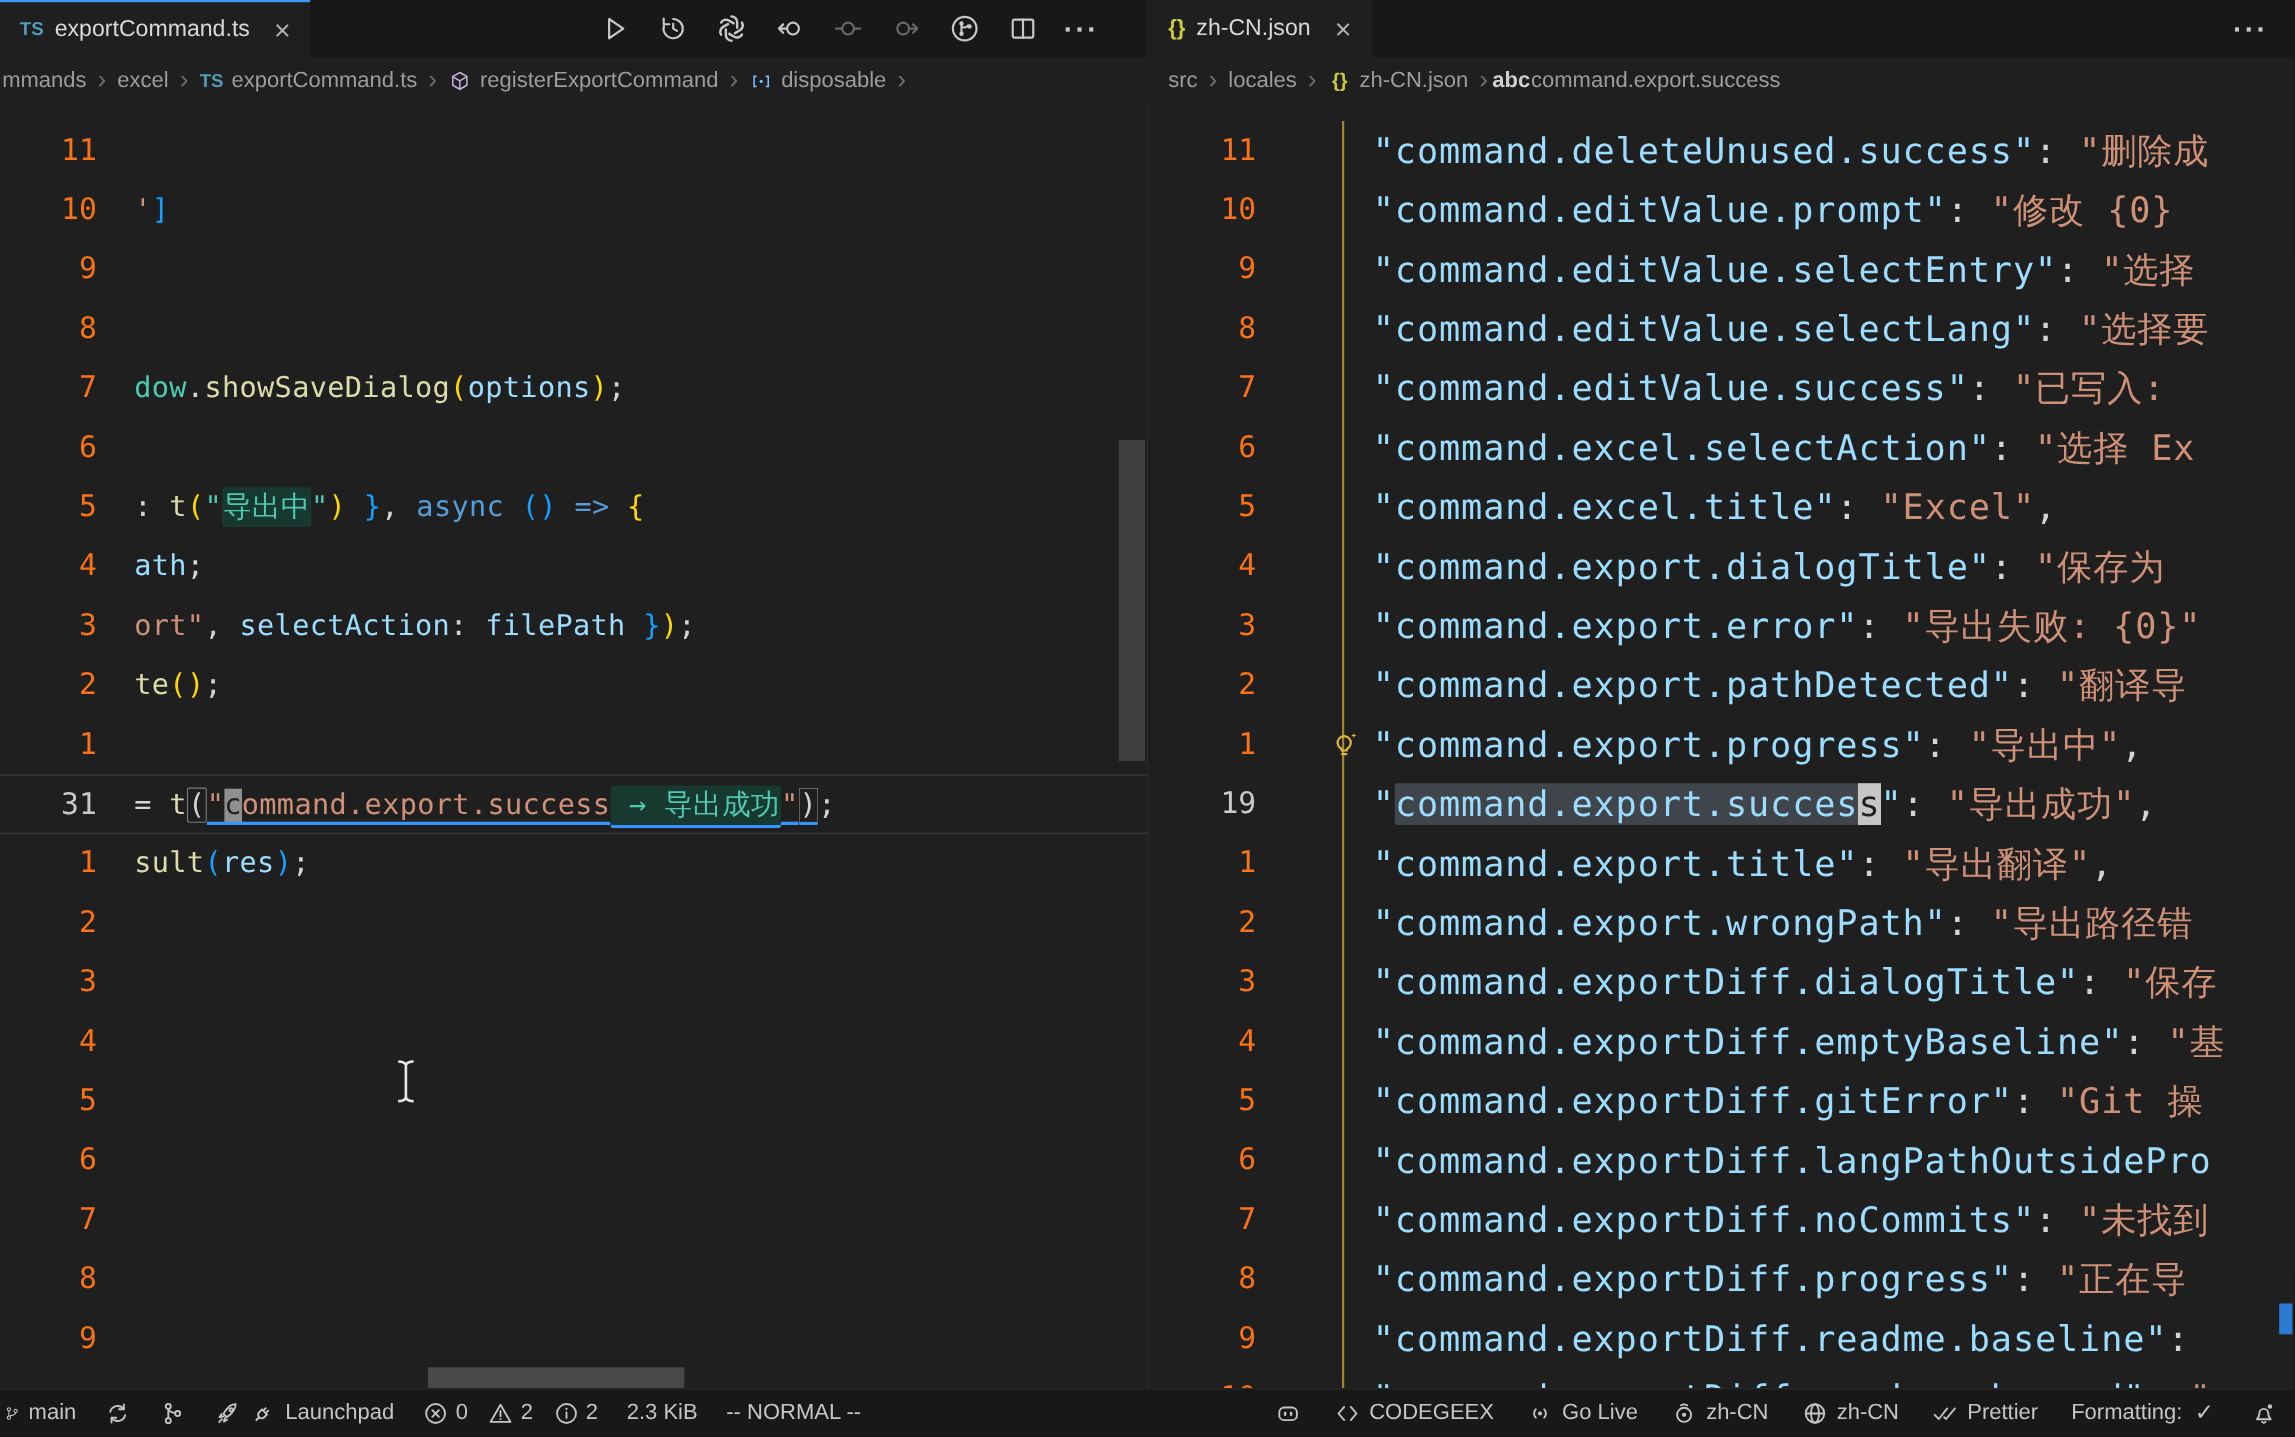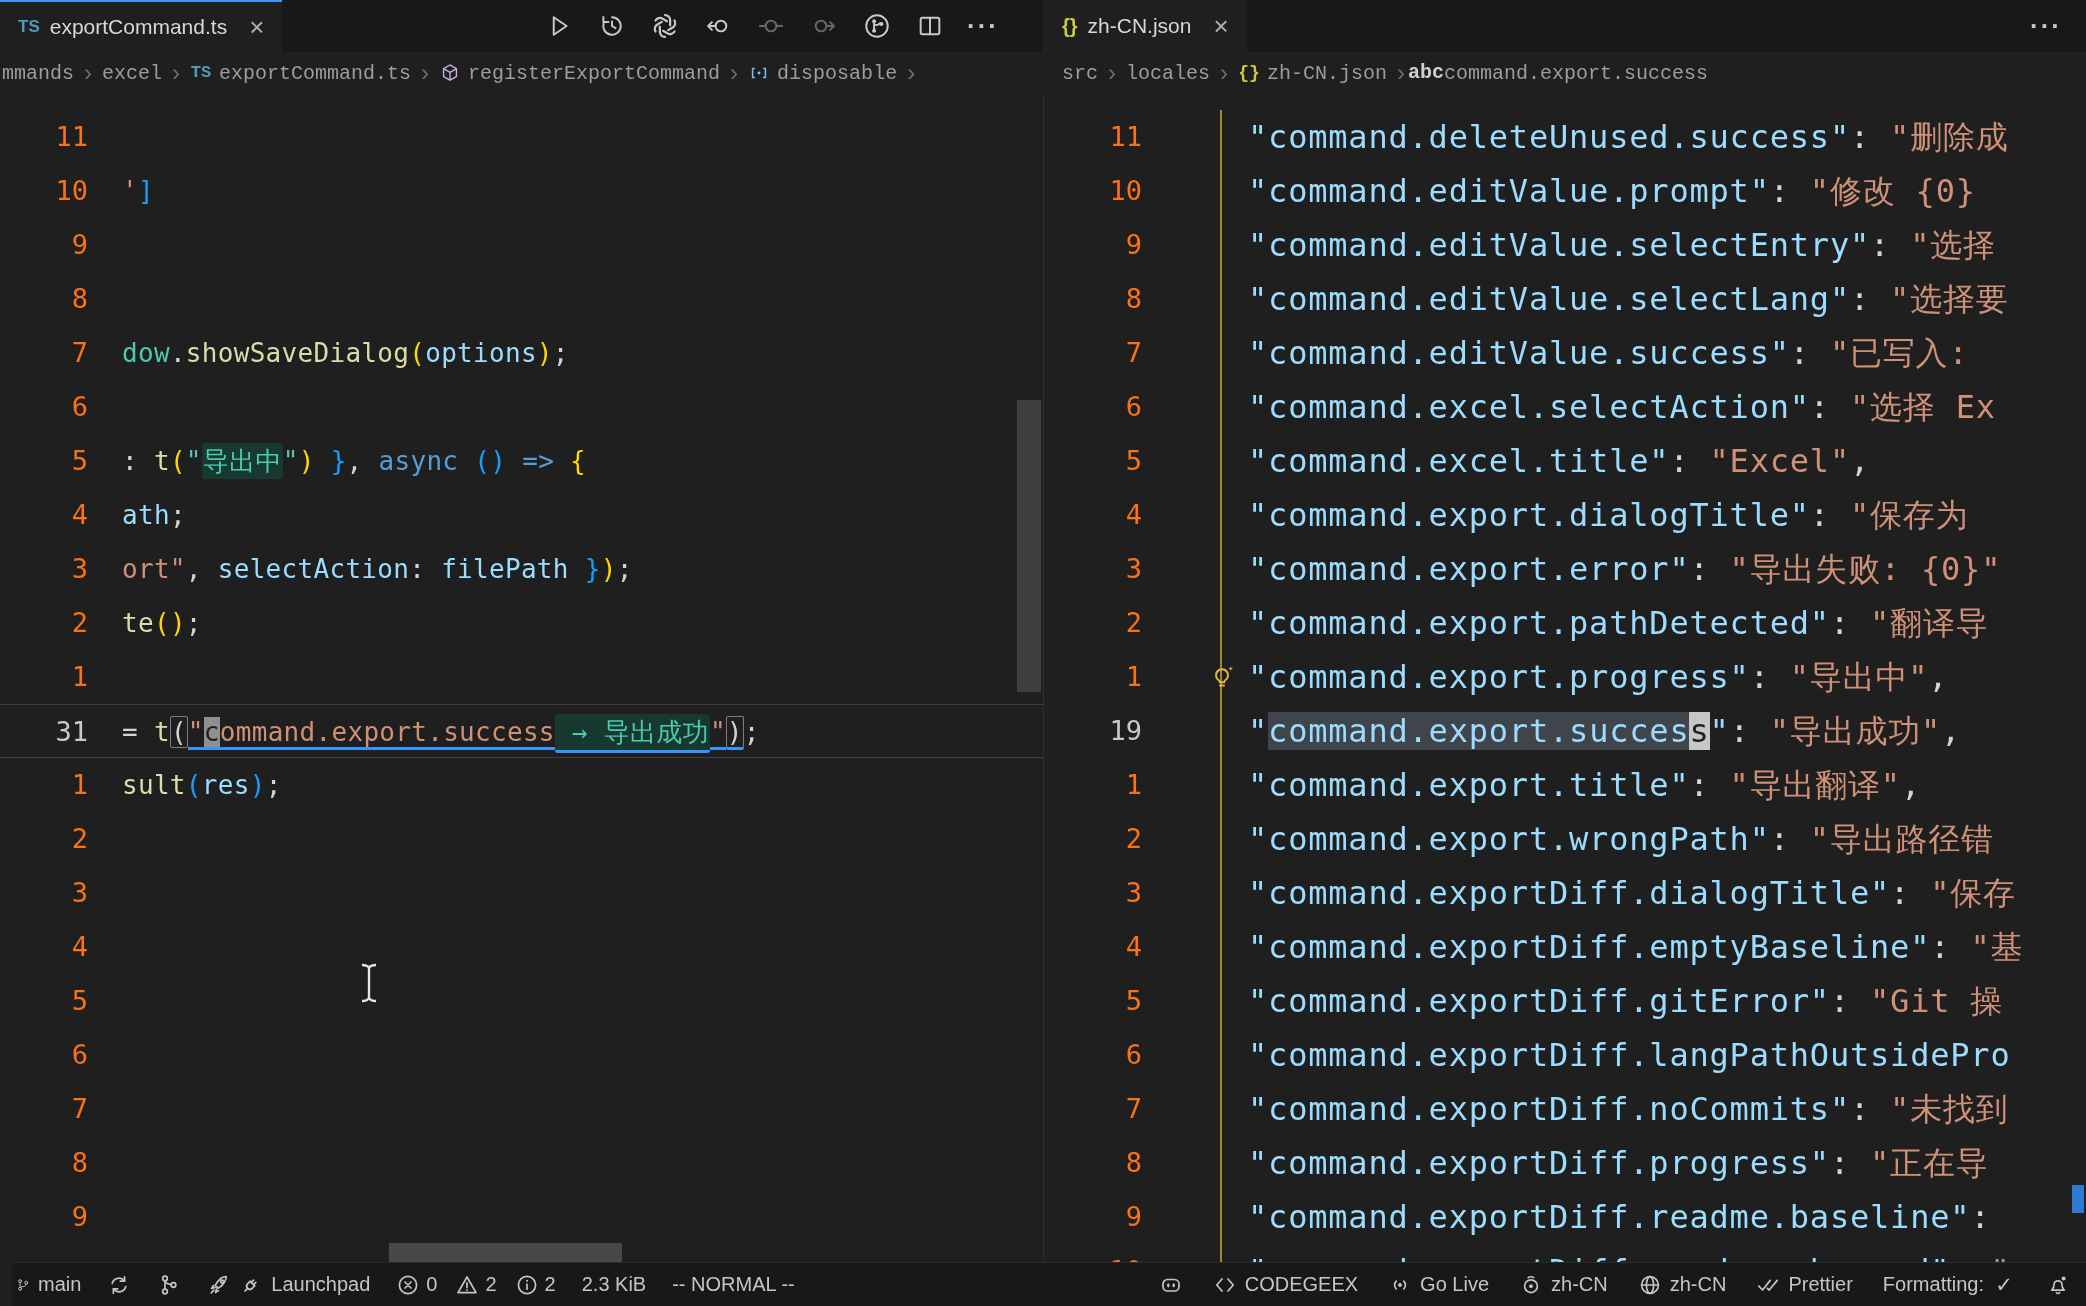--- a/index.html
+++ b/index.html
@@ -22,21 +22,21 @@
   .editor-actions.ra{right:26px;}
   .eicon{width:28px;height:28px;display:inline-flex;align-items:center;justify-content:center;color:#c8c8c8;}
   .eicon svg{width:28px;height:28px;}
   .eicon.dim{opacity:.45;}
   .more-dots{font-size:26px;letter-spacing:2px;color:#c8c8c8;font-weight:bold;}
   
   .crumbrow{position:absolute;top:52px;left:0;right:0;height:42px;display:flex;background:#1f1f1f;}
   .crumbs{height:42px;display:flex;align-items:center;gap:9px;font-size:20px;color:#9d9d9d;white-space:nowrap;overflow:hidden;box-sizing:border-box;}
   .crumbs.lc{width:1044px;padding-left:2px;}
   .crumbs.rc{flex:1;padding-left:18px;}
-  .crumb{display:flex;align-items:flex-start;gap:7px;font-family:Liberation Mono, monospace;}
+  .crumb{display:flex;align-items:flex-end;gap:7px;}
   .chev{color:#6d6d6d;font-size:24px;line-height:1;margin:0 1px;}
   .bicon{display:inline-flex;width:22px;height:22px;align-items:center;justify-content:center;}
   .bicon svg{width:22px;height:22px;}
   .abc{font-size:20px;font-weight:bold;color:#cfcfcf;letter-spacing:0;}
   
   .editors{position:absolute;top:94px;left:0;right:0;bottom:44px;display:flex;}
   .pane{position:relative;height:100%;overflow:hidden;box-sizing:border-box;background:#1f1f1f;}
   .pane.pl{width:1044px;border-right:1px solid #2e2e2e;}
   .pane.pr{flex:1;}
   .rows{position:absolute;top:16px;left:0;right:0;}
@@ -64,21 +64,21 @@
   .lightbulb{position:absolute;left:160px;width:36px;height:54px;display:flex;align-items:center;justify-content:center;}
   .lightbulb svg{width:30px;height:30px;}
   
   .vscroll{position:absolute;right:2px;top:306px;width:24px;height:292px;background:rgba(121,121,121,.35);}
   .hscroll{position:absolute;left:389px;bottom:0;width:233px;height:19px;background:rgba(121,121,121,.45);}
   .ovr-mark{position:absolute;right:2px;top:1091px;width:12px;height:28px;background:#2c7ad1;}
   .ibeam{position:absolute;left:356px;top:962px;width:26px;height:42px;}
   
   .statusbar{position:absolute;left:0;right:0;bottom:0;height:44px;background:#181818;border-top:1px solid #2b2b2b;
              display:flex;justify-content:space-between;align-items:center;padding:0 16px 0 4px;box-sizing:border-box;
-             font-size:20px;color:#c5c5c5;margin-left:12px;}
+             font-size:20px;color:#c5c5c5;}
   .sb-side{display:flex;align-items:center;height:100%;}
   .sb-side.l{gap:26px;}
   .sb-side.r{gap:30px;}
   .sb-item{display:flex;align-items:center;gap:8px;white-space:nowrap;height:100%;}
   .sb-icon{display:inline-flex;width:24px;height:24px;align-items:center;justify-content:center;}
   .sb-icon svg{width:24px;height:24px;}
   .sb-icon.clip{width:14px;overflow:hidden;justify-content:flex-end;}
   .prob{display:flex;align-items:center;gap:6px;}
   .prob .gapl{margin-left:12px;}
   .checkchar{font-size:21px;}

